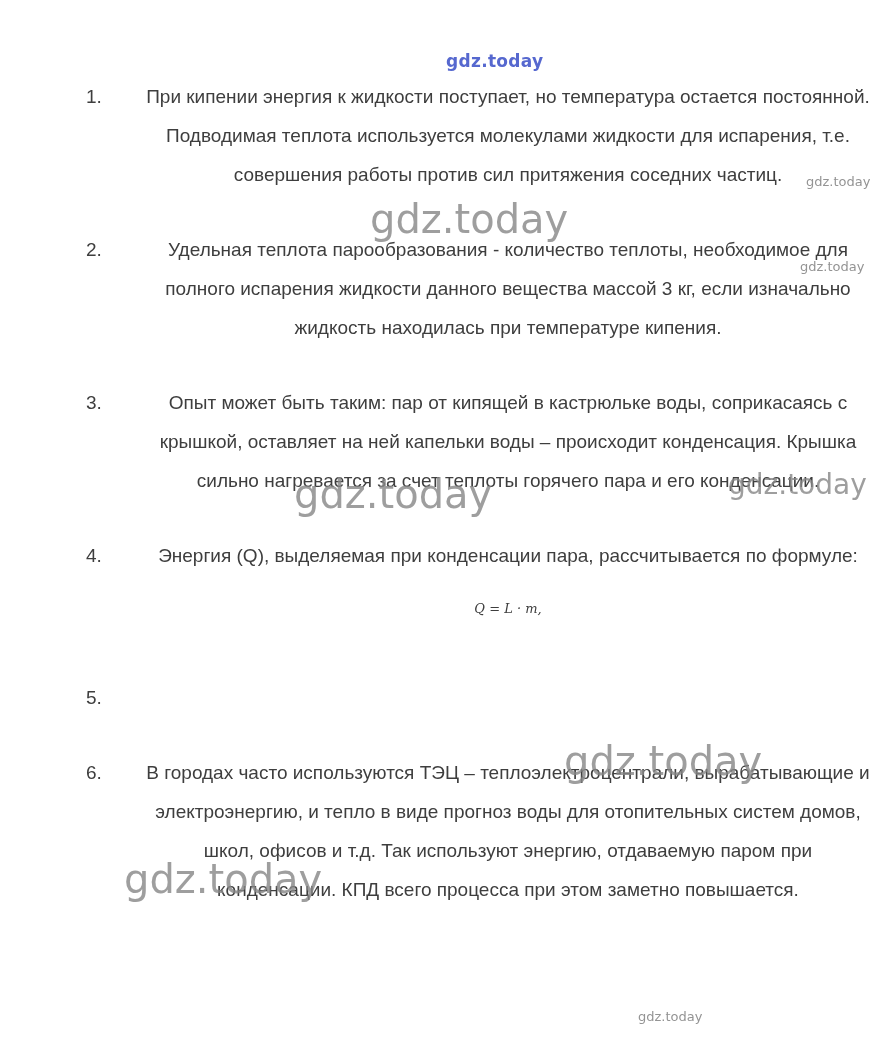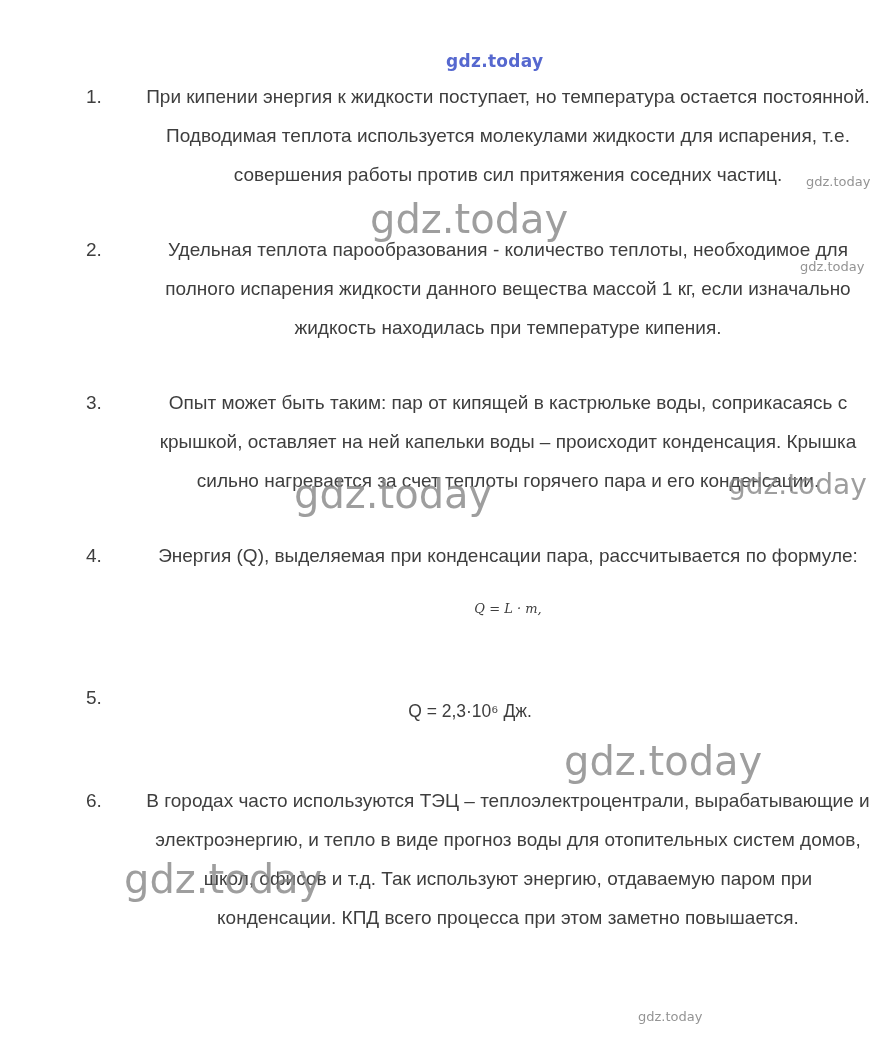--- a/index.html
+++ b/index.html
@@ -83,21 +83,21 @@
     <li class="item">
       <span class="num">1.</span>
       <div class="body">
         <p class="para">При кипении энергия к жидкости поступает, но температура остается постоянной. Подводимая теплота используется молекулами жидкости для испарения, т.е. совершения работы против сил притяжения соседних частиц.</p>
       </div>
     </li>
 
     <li class="item">
       <span class="num">2.</span>
       <div class="body">
-        <p class="para">Удельная теплота парообразования - количество теплоты, необходимое для полного испарения жидкости данного вещества массой 1 кг, если изначально жидкость находилась при температуре кипения.</p>
+        <p class="para">Удельная теплота парообразования - количество теплоты, необходимое для полного испарения жидкости данного вещества массой 3 кг, если изначально жидкость находилась при температуре кипения.</p>
       </div>
     </li>
 
     <li class="item">
       <span class="num">3.</span>
       <div class="body">
         <p class="para">Опыт может быть таким: пар от кипящей в кастрюльке воды, соприкасаясь с крышкой, оставляет на ней капельки воды – происходит конденсация. Крышка сильно нагревается за счет теплоты горячего пара и его конденсации.</p>
       </div>
     </li>
 
@@ -105,21 +105,20 @@
       <span class="num">4.</span>
       <div class="body">
         <p class="para">Энергия (Q), выделяемая при конденсации пара, рассчитывается по формуле:</p>
         <div class="formula math">Q = L · m,</div>
       </div>
     </li>
 
     <li class="item">
       <span class="num">5.</span>
       <div class="body">
-        <div class="formula plain">Q = 2,3·10⁶ Дж.</div>
       </div>
     </li>
 
     <li class="item">
       <span class="num">6.</span>
       <div class="body">
         <p class="para">В городах часто используются ТЭЦ – теплоэлектроцентрали, вырабатывающие и электроэнергию, и тепло в виде прогноз воды для отопительных систем домов, школ, офисов и т.д. Так используют энергию, отдаваемую паром при конденсации. КПД всего процесса при этом заметно повышается.</p>
       </div>
     </li>
 

